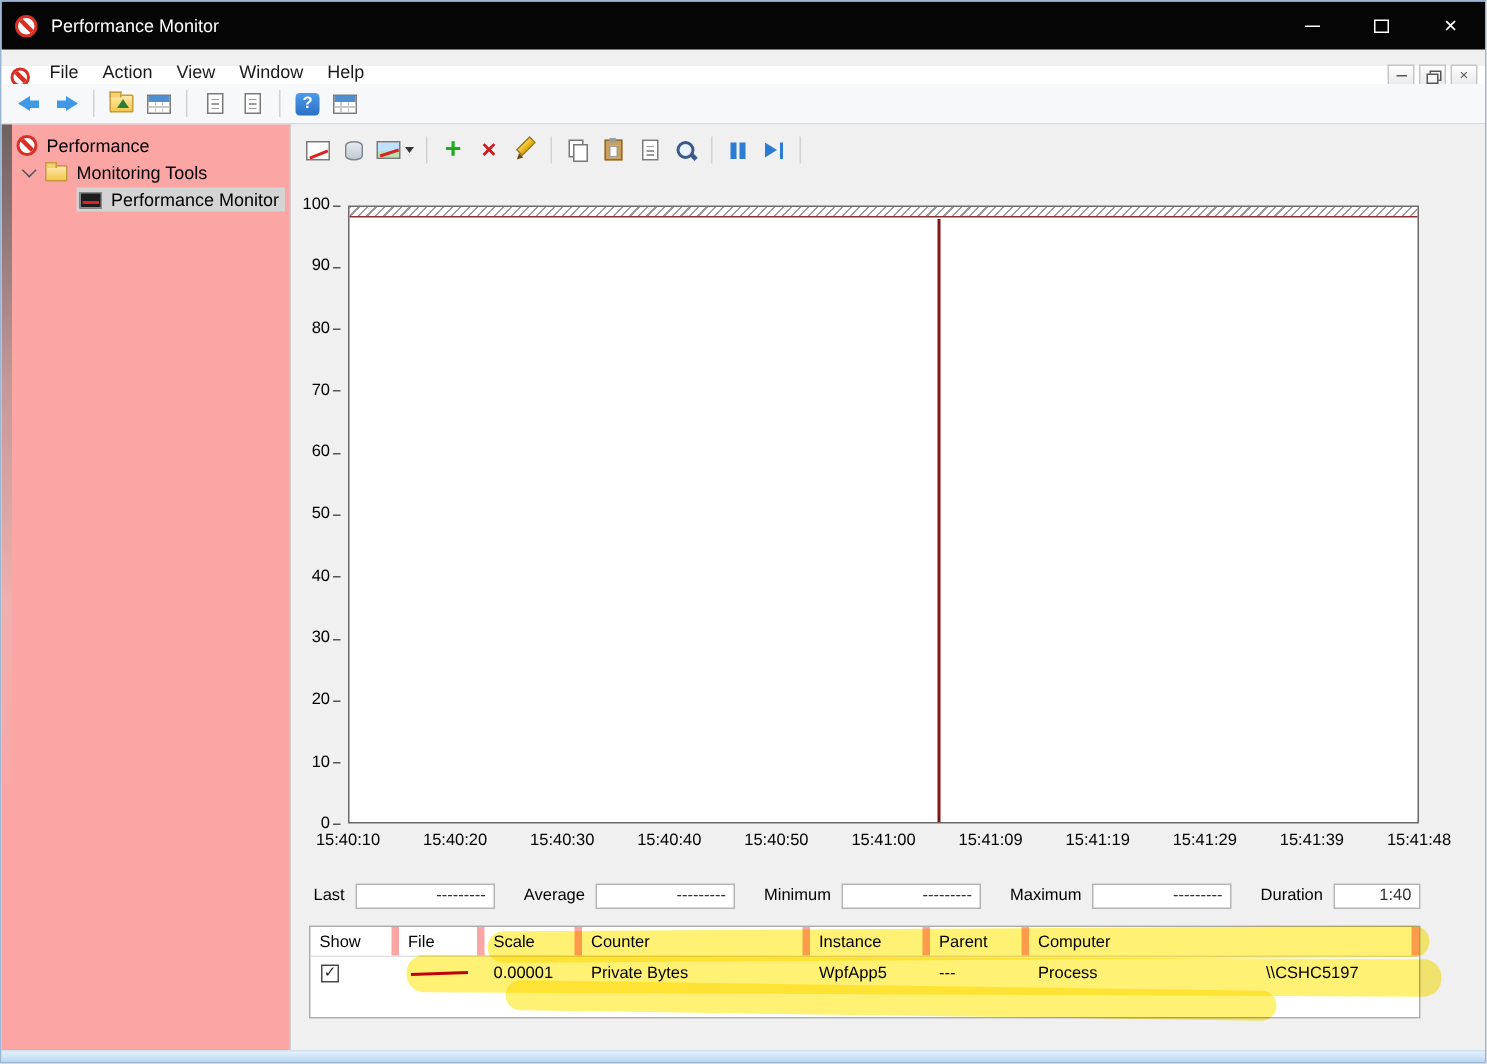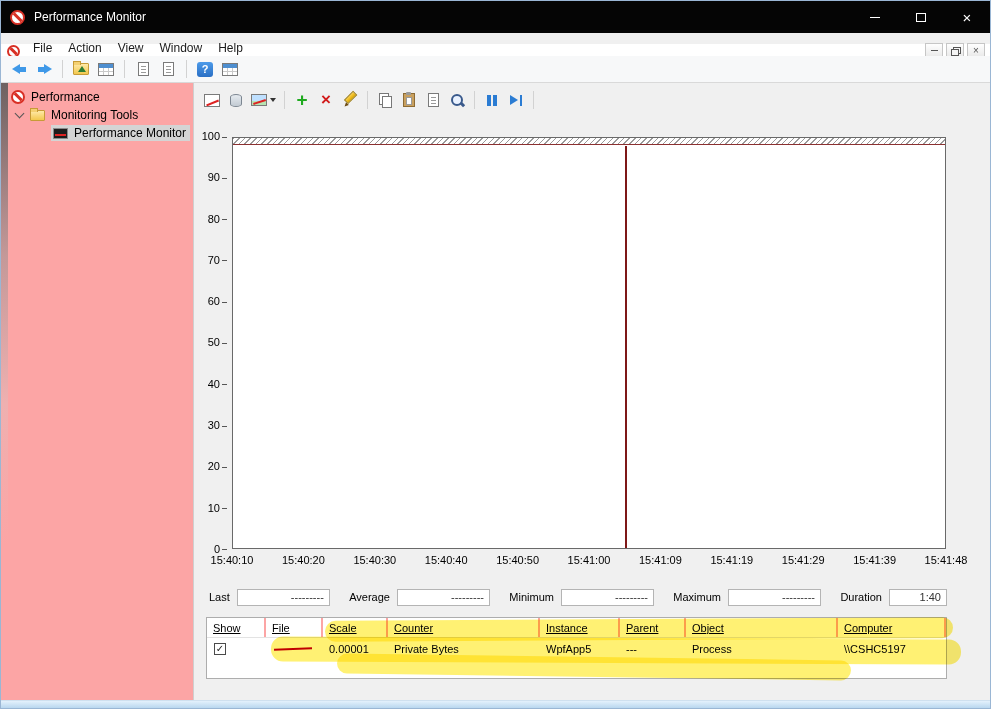--- a/index.html
+++ b/index.html
@@ -145,21 +145,21 @@
            align-items:center; justify-content:space-between; font-size:11px; color:#000; }
   .stat { display:flex; align-items:center; gap:7px; }
   .stat-box { width:93px; height:17px; background:#fff; border:1px solid #b4b4b4; display:flex;
               align-items:center; justify-content:flex-end; padding-right:5px; color:#333; }
   .stat-box.duration { width:58px; }
 
   
   .legend { position:absolute; left:11px; top:534px; width:741px; height:62px; background:#fff;
             border:1px solid #adadad; font-size:11px; color:#000; }
   .legend-header { display:flex; height:20px; border-bottom:1px solid #e3e3e3; }
-  .lcol { display:flex; align-items:center; padding-left:6px; border-right:2px solid #fca5a5; height:100%;text-decoration:underline; }
+  .lcol { display:flex; align-items:center; padding-left:6px; border-right:5px solid #fca5a5; height:100%; }
   .legend-row { display:flex; height:21px; align-items:center; }
   .lcell { display:flex; align-items:center; padding-left:6px; height:100%; }
   .w-show { width:59px; } .w-color { width:57px; } .w-scale { width:65px; } .w-counter { width:152px; }
   .w-instance { width:80px;text-align:right; } .w-parent { width:66px; } .w-object { width:152px; } .w-computer { flex:1; }
   .cb { width:12px; height:12px; border:1px solid #4a4a4a; background:#fff; display:flex;
         align-items:center; justify-content:center; font-size:10px; line-height:1; color:#222; margin-left:1px; }
   .color-sample { width:38px; height:0; border-top:2px solid #c00000; transform:rotate(-2deg); margin-left:2px; }
 
   
   .hl { position:absolute; background:#ffe600; opacity:.55; mix-blend-mode:multiply; border-radius:12px; pointer-events:none; }
@@ -374,21 +374,20 @@
     </div>
 
     <div class="legend">
       <div class="legend-header">
         <div class="lcol w-show">Show</div>
         <div class="lcol w-color">File</div>
         <div class="lcol w-scale">Scale</div>
         <div class="lcol w-counter">Counter</div>
         <div class="lcol w-instance">Instance</div>
         <div class="lcol w-parent">Parent</div>
-        <div class="lcol w-object">Object</div>
         <div class="lcol w-computer">Computer</div>
       </div>
       <div class="legend-row">
         <div class="lcell w-show">
           <span class="cb">✓</span>
         </div>
         <div class="lcell w-color">
           <span class="color-sample"></span>
         </div>
         <div class="lcell w-scale">0.00001</div>

